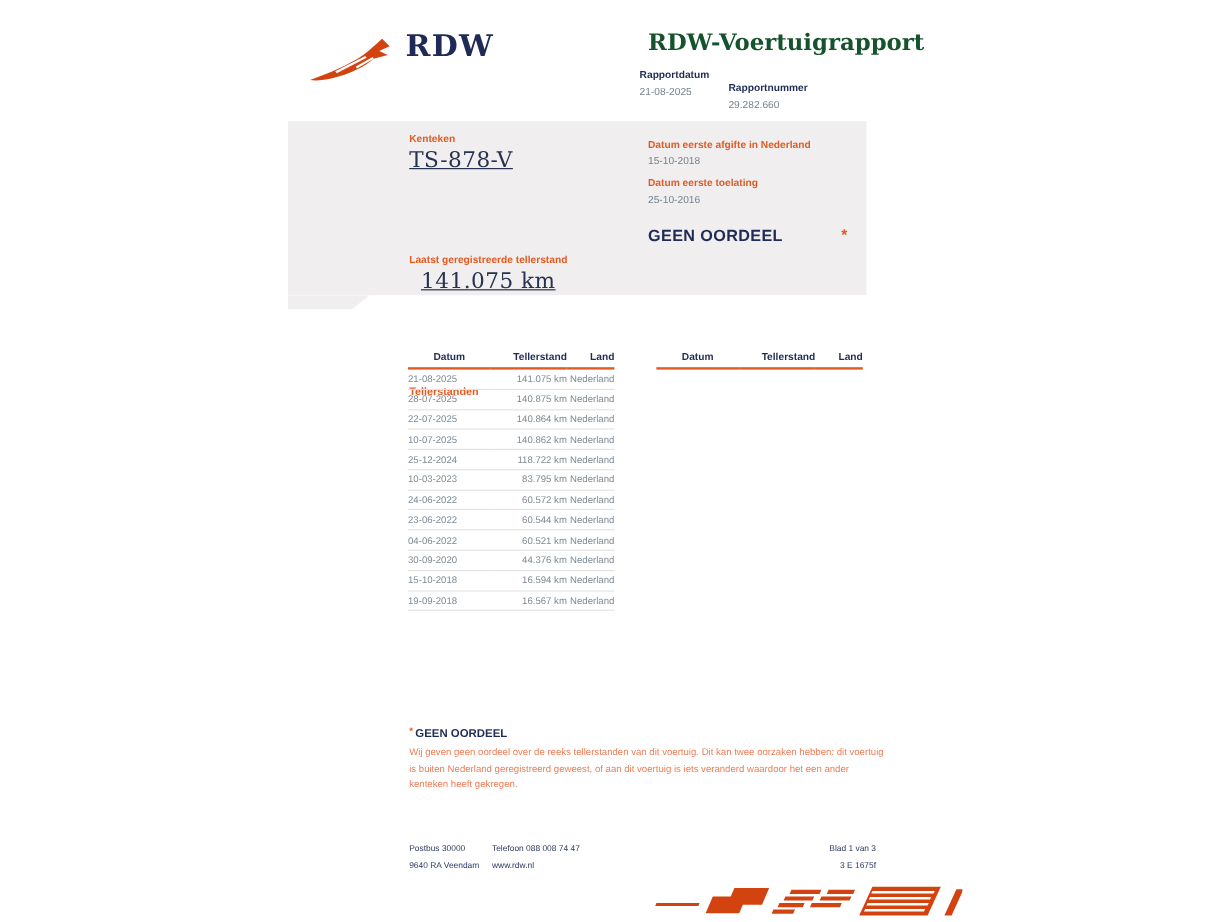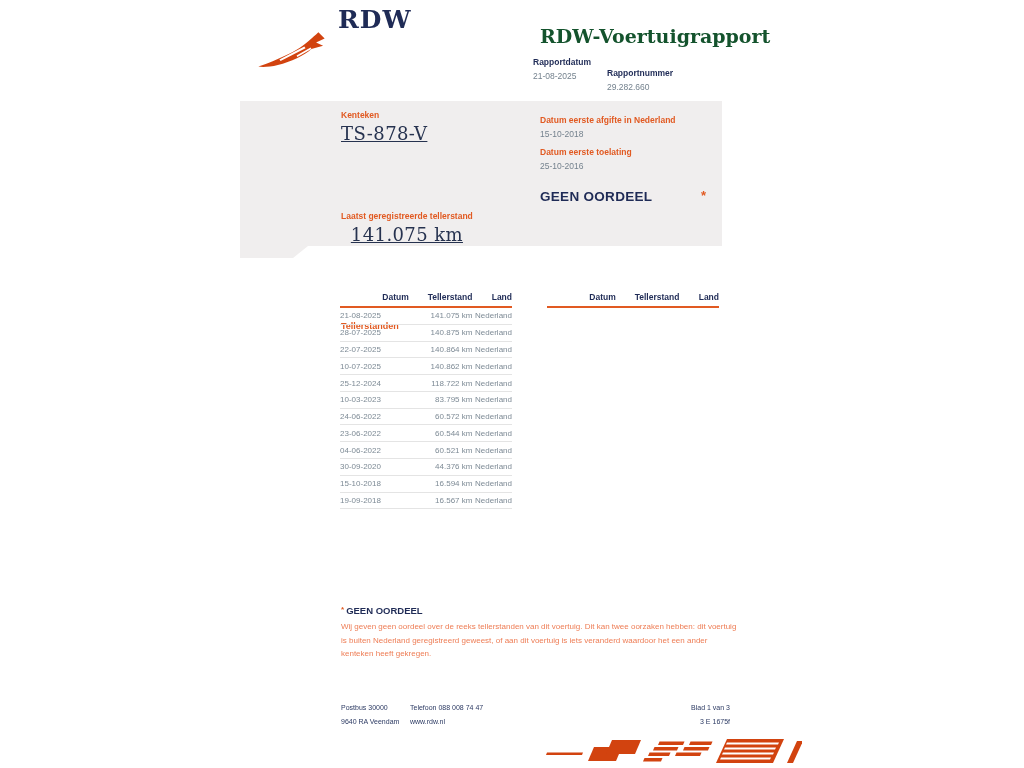--- a/index.html
+++ b/index.html
@@ -1,21 +1,21 @@
 <!DOCTYPE html>
 <html><head>
 <meta charset="utf-8">
 <style>
   * { margin:0; padding:0; box-sizing:border-box; }
   body { background:#ffffff; font-family:"Liberation Sans", sans-serif; }
   .page { position:relative; width:1024px; height:768px; background:#fff; overflow:hidden; }
 
   
   .logo-bird { position:absolute; left:256px; top:29px; width:78px; height:40px; }
-  .logo-text { position:absolute; left:338px; top:5px; font-family:"DejaVu Serif", serif;
+  .logo-text { position:absolute; left:338px; top:24px; font-family:"DejaVu Serif", serif;
                font-size:25px; font-weight:600; color:#1f2b56; letter-spacing:1px; }
   .doc-title { position:absolute; left:540px; top:25px; font-family:"DejaVu Serif", serif;
                font-size:19px; font-weight:600; color:#14532d; }
   .meta { position:absolute; top:57px; }
   .meta-label { font-size:8.5px; font-weight:bold; color:#1f2b56; }
   .meta-value { font-size:8.5px; color:#74828e; margin-top:4px; }
   .meta-date { left:540px; } .meta-num { left:607px; }
 
   
   .sumbox { position:absolute; left:240px; top:101px; width:482px; height:145px; background:#f0eeee; }
@@ -29,21 +29,21 @@
   .oordeel { position:absolute; left:540px; top:189px; font-size:13.5px; font-weight:bold;
              color:#1f2b56; letter-spacing:0.3px; }
   .oordeel-star { position:absolute; left:701px; top:188px; font-size:13px; font-weight:bold; color:#e15a22; }
 
   
   .tbl-title { position:absolute; left:341px; top:277px; font-size:9px; font-weight:bold; color:#e15a22;margin-top:44px; }
   table.odo { position:absolute; top:290px; width:172px; border-collapse:collapse; table-layout:fixed; }
   .odo-left { left:340px; } .odo-right { left:547px; }
   table.odo th { font-size:8.5px; font-weight:bold; color:#1f2b56; text-align:right;
                  padding:2px 0 4px 0; border-bottom:2px solid #e15a22; }
-  table.odo th.col0 { text-align:right;margin-top:11px; }
+  table.odo th.col0 { text-align:center;margin-top:11px; }
   table.odo td { font-size:8px; color:#7d8a95; text-align:right; padding:3.4px 0;
                  border-bottom:1px solid #e4e4e4; }
   table.odo td.col0 { text-align:left; }
   .w-datum { width:40%; } .w-teller { width:37%; } .w-land { width:23%; }
 
   
   .fn-head { position:absolute; left:341px; top:605px; font-size:9.5px; font-weight:bold; color:#1f2b56; }
   .fn-star { color:#e15a22; margin-right:2px; font-size:8px; vertical-align:2px; }
   .fn-text { position:absolute; left:341px; top:620px; width:399px; font-size:8px;
              line-height:13.6px; color:#ee7d55; }

